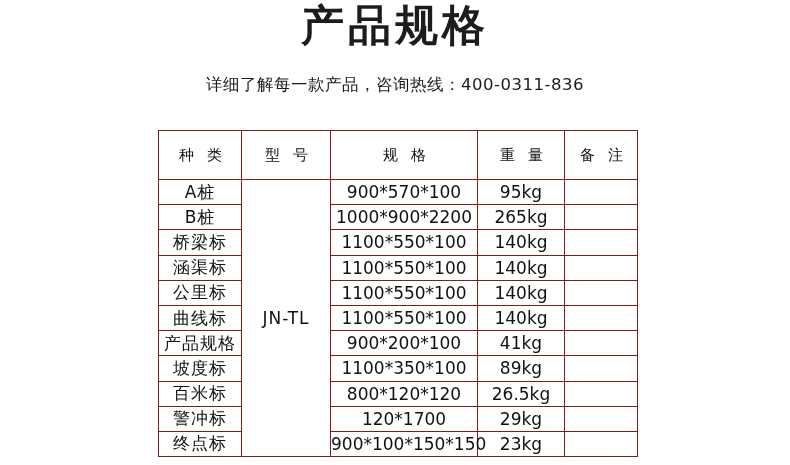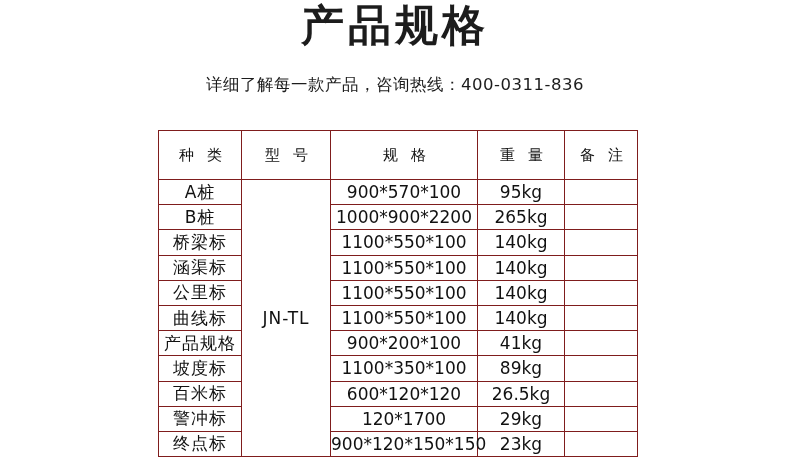--- a/index.html
+++ b/index.html
@@ -157,33 +157,33 @@
           <td class="remark-col"></td>
         </tr>
         <tr>
           <td class="kind">坡度标</td>
           <td class="spec-col">1100*350*100</td>
           <td class="weight-col">89kg</td>
           <td class="remark-col"></td>
         </tr>
         <tr>
           <td class="kind">百米标</td>
-          <td class="spec-col">600*120*120</td>
+          <td class="spec-col">800*120*120</td>
           <td class="weight-col">26.5kg</td>
           <td class="remark-col"></td>
         </tr>
         <tr>
           <td class="kind">警冲标</td>
           <td class="spec-col">120*1700</td>
           <td class="weight-col">29kg</td>
           <td class="remark-col"></td>
         </tr>
         <tr>
           <td class="kind">终点标</td>
-          <td class="spec-col">900*120*150*150</td>
+          <td class="spec-col">900*100*150*150</td>
           <td class="weight-col">23kg</td>
           <td class="remark-col"></td>
         </tr>
       </tbody>
     </table>
   </div>
 
 </div>
 
 </body></html>

